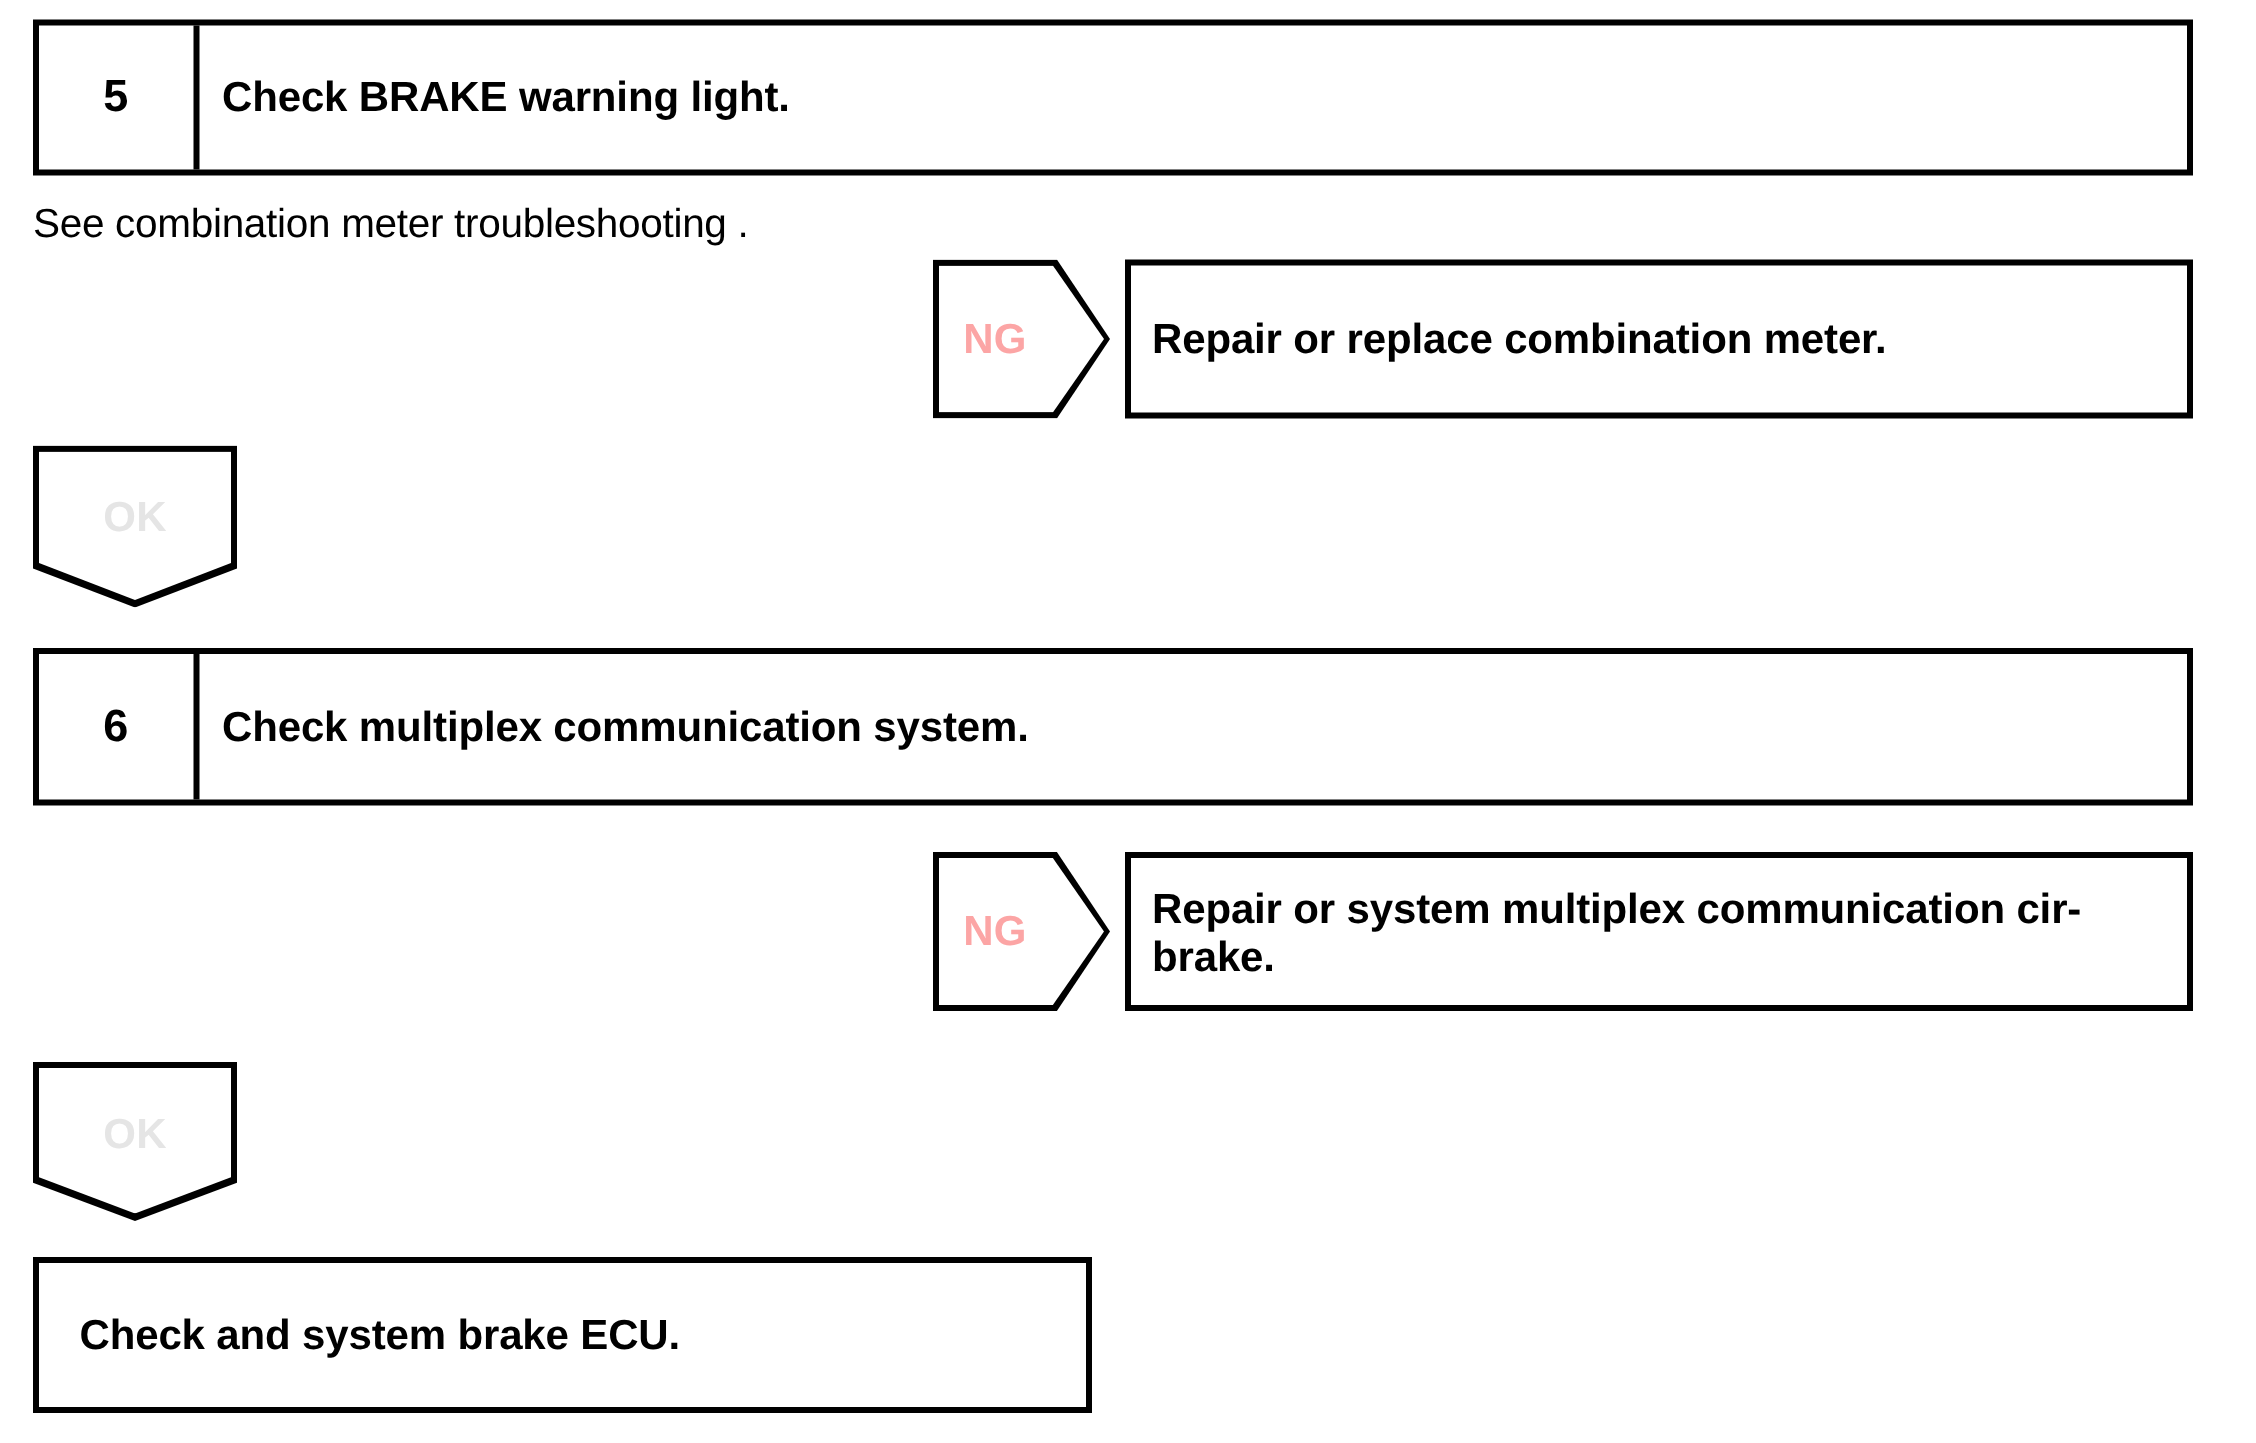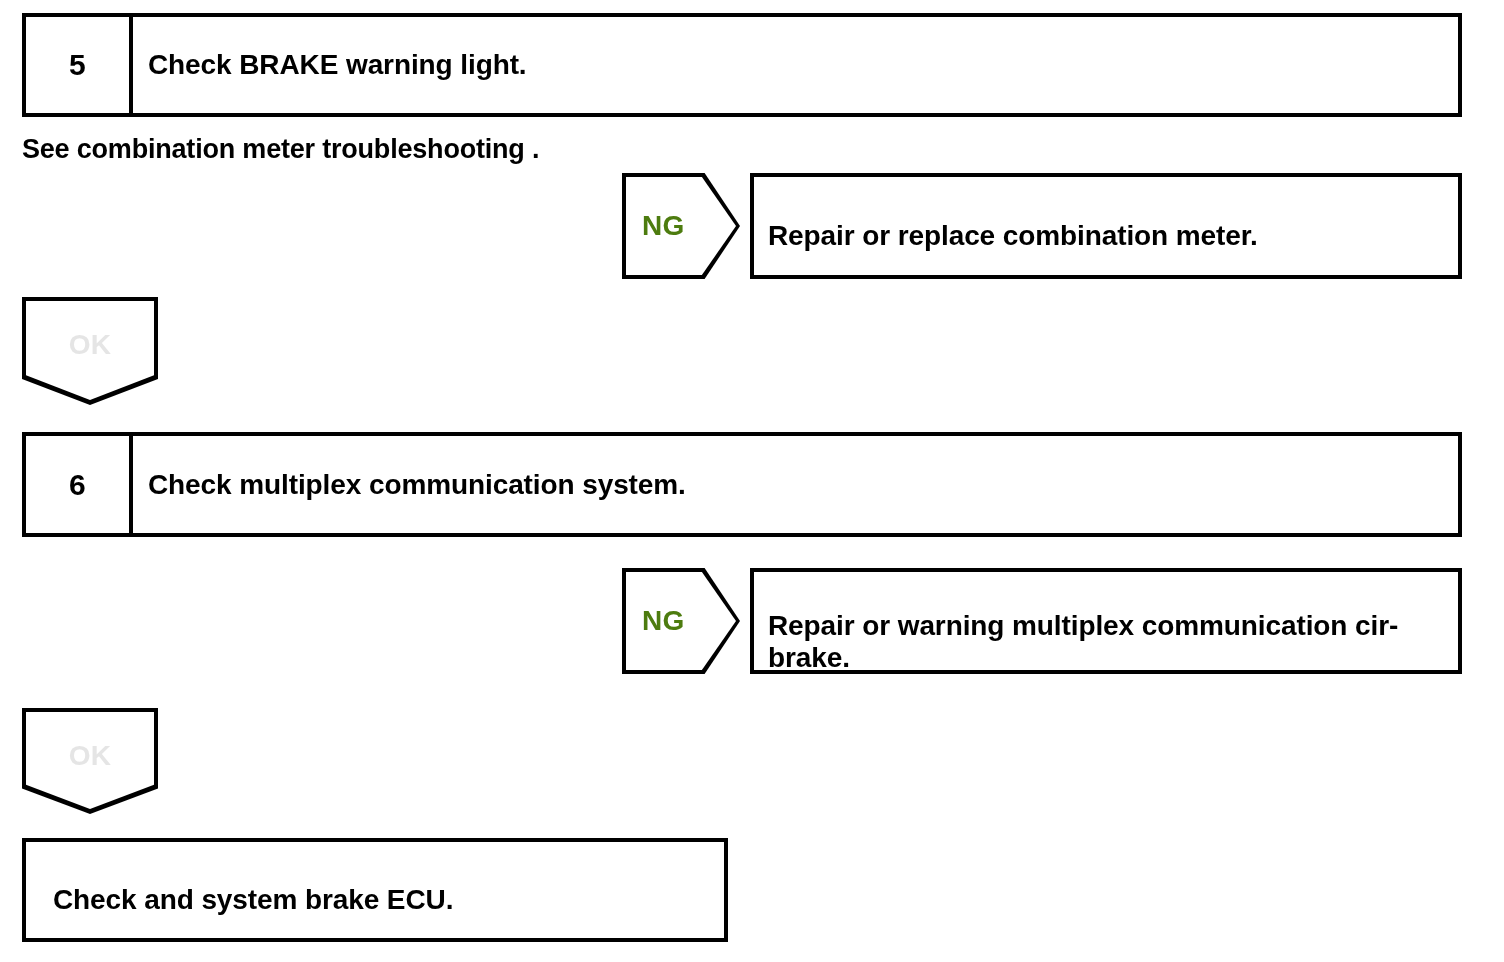--- a/index.html
+++ b/index.html
@@ -64,21 +64,21 @@
     font-size: 28px;
     font-weight: bold;
     line-height: 1.12;
     letter-spacing: -0.1px;
   }
 
   
   .note-line {
     position: absolute;
     font-size: 27px;
-    font-weight: bold;
+    font-weight: normal;
     line-height: 1.1;
     letter-spacing: -0.2px;
     white-space: nowrap;
   }
 
   
   .result-box {
     position: absolute;
     box-sizing: border-box;
     border: 4px solid #000;
@@ -86,21 +86,20 @@
     display: flex;
     align-items: center;
   }
   .result-text {
     font-size: 28px;
     font-weight: bold;
     line-height: 1.16;
     letter-spacing: -0.1px;
     padding-left: 14px;
     padding-right: 2px;
-    margin-top: 20px;
   }
   .action-box .result-text {
     padding-left: 27px;
   }
 
   
   .ng-shape {
     position: absolute;
     background: #000;
     -webkit-clip-path: polygon(
@@ -121,21 +120,21 @@
     position: absolute;
     left: 0;
     top: 50%;
     transform: translateY(-50%);
     width: 70%;
     text-align: center;
     font-size: 28px;
     font-weight: bold;
     line-height: 1;
     letter-spacing: 0.2px;
-    color: #4d7c0f;
+    color: #fca5a5;
   }
 
   
   .ok-shape {
     position: absolute;
     background: #000;
     -webkit-clip-path: polygon(
         0% 0%, 100% 0%, 100% 76%, 50% 100%, 0% 76%);
     clip-path: polygon(
         0% 0%, 100% 0%, 100% 76%, 50% 100%, 0% 76%);
@@ -201,21 +200,21 @@
     </div>
   </div>
 
   <div class="ng-shape" style="left:622px; top:568px; width:118px; height:106px;">
     <div class="ng-inner"></div>
     <div class="ng-label">NG</div>
   </div>
 
   <div class="result-box" style="left:750px; top:568px; width:712px; height:106px; align-items:flex-start;">
     <span class="result-text" style="padding-top:18px;">
-      <span>Repair or warning multiplex communication cir-</span><br>
+      <span>Repair or system multiplex communication cir-</span><br>
       <span>brake.</span>
     </span>
   </div>
 
   <div class="ok-shape" style="left:22px; top:708px; width:136px; height:106px;">
     <div class="ok-inner"></div>
     <div class="ok-label">OK</div>
   </div>
 
   <div class="result-box action-box" style="left:22px; top:838px; width:706px; height:104px;">

